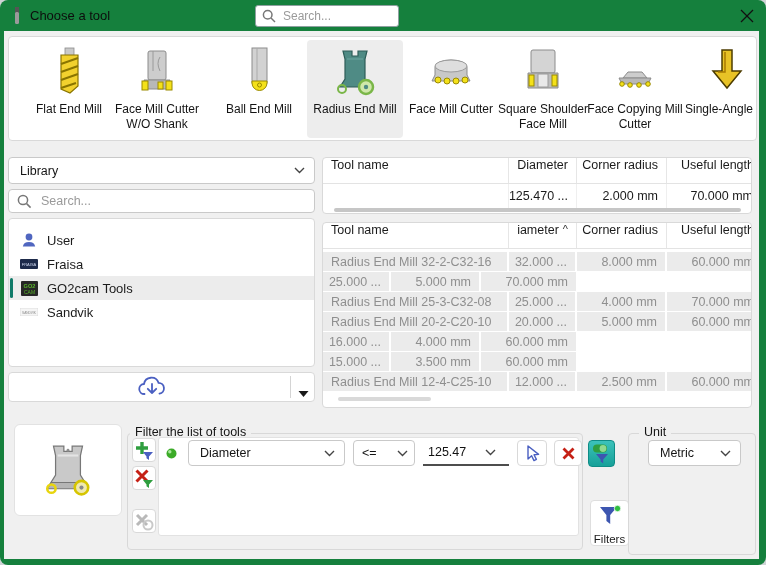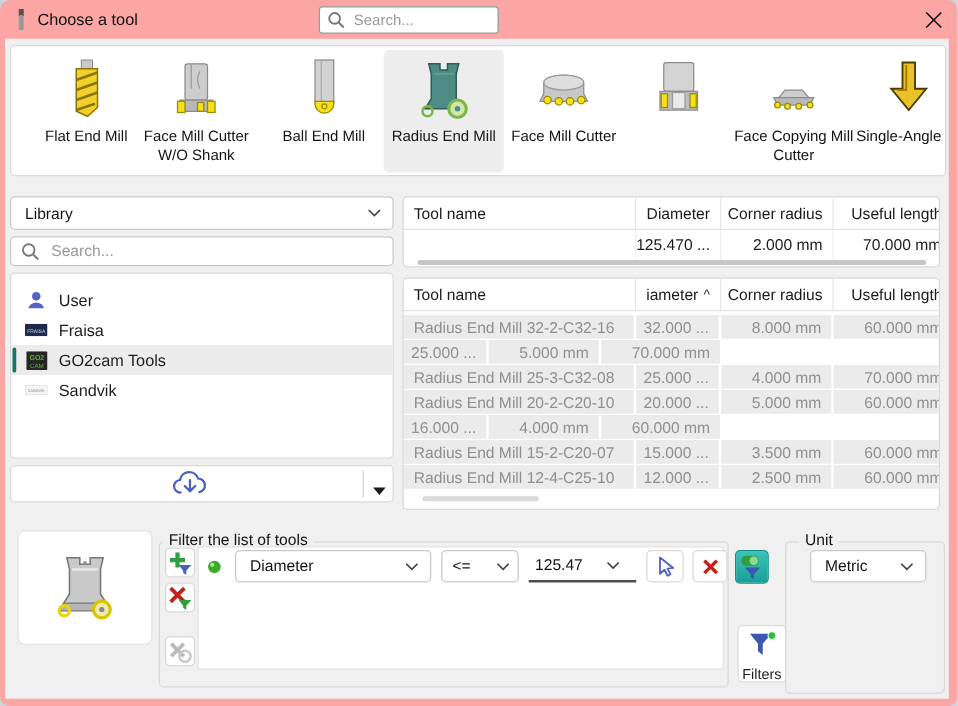--- a/index.html
+++ b/index.html
@@ -1,19 +1,19 @@
 <!DOCTYPE html>
 <html><head>
 <meta charset="utf-8">
 <style>
   html,body{margin:0;padding:0;background:#cfd4d6;}
   *{box-sizing:border-box;}
   #dialog{
     position:relative;width:766px;height:565px;
-    background:#fca5a5;border-radius:8px;overflow:hidden;
+    background:#15803d;border-radius:8px;overflow:hidden;
     font-family:"Liberation Sans","DejaVu Sans",sans-serif;
     -webkit-font-smoothing:antialiased;
   }
   .abs{position:absolute;}
   
   #titlebar{left:0;top:0;width:766px;height:31px;}
   #title-text{left:30px;top:0;height:31px;line-height:31px;font-size:13px;color:#0d0d0d;}
   #title-search{left:255px;top:5px;width:144px;height:22px;background:#fff;border:1px solid #8fa0a0;border-radius:3px;display:flex;align-items:center;padding:0 6px;}
   #title-search input{border:0;outline:0;flex:1;font-size:12px;margin-left:5px;font-family:inherit;color:#333;background:transparent;min-width:0;}
   input::placeholder{color:#9a9a9a;}
@@ -43,21 +43,21 @@
   .lib-item .li-label{margin-left:9px;font-size:13px;color:#1c1c1c;}
   #import-btn{left:8px;top:372px;width:307px;height:30px;display:flex;align-items:center;cursor:pointer;}
   #import-btn .cloud{margin-left:128px;display:flex;}
   #import-btn .sep{position:absolute;right:23px;top:3px;bottom:3px;width:1px;background:#d4d4d4;}
   #import-arrow{position:absolute;right:5px;top:11px;cursor:pointer;}
   
   .tbl{overflow:hidden;}
   #tbl-top{left:322px;top:157px;width:430px;height:57px;}
   #tbl-list{left:322px;top:222px;width:430px;height:186px;}
   .thead{display:flex;height:26px;border-bottom:1px solid #e3e3e3;font-size:12.5px;color:#1b1b1b;width:439px;}
-  .hc{display:flex;align-items:center;border-right:1px solid #e6e6e6;height:100%;cursor:pointer;}
+  .hc{display:flex;border-right:1px solid #e6e6e6;height:100%;cursor:pointer;}
   .hc:last-child{border-right:0;}
   .c-name{width:186px;padding-left:8px;}
   .c-dia{width:68px;justify-content:flex-end;padding-right:8px;}
   .c-rad{width:90px;justify-content:flex-end;padding-right:8px;}
   .c-len{width:95px;justify-content:flex-end;padding-right:8px;}
   .drow{display:flex;height:24px;font-size:12.5px;color:#1b1b1b;width:439px;}
   .dc{display:flex;align-items:center;border-right:1px solid #efefef;white-space:nowrap;overflow:hidden;}
   .clip-left{display:inline-block;max-width:42px;overflow:hidden;direction:rtl;white-space:nowrap;}
   .sort-ind{margin-left:4px;font-size:11px;color:#333;}
   .lrows{margin-top:3px;}
@@ -171,20 +171,21 @@
     </div>
 
     <div class="tile" style="left:486px">
       <svg class="ticon" viewBox="0 0 52 52">
         <rect x="14" y="3" width="24" height="23" rx="2" fill="#d4d4d4" stroke="#8c8c8c"></rect>
         <path d="M11 26 h30 v15 h-30 z" fill="#bdbdbd" stroke="#8c8c8c"></path>
         <rect x="12" y="28" width="5" height="11" fill="#f4e11a" stroke="#9a8a00"></rect>
         <rect x="35" y="28" width="5" height="11" fill="#f4e11a" stroke="#9a8a00"></rect>
         <rect x="21" y="27" width="10" height="13" fill="#e9e9e9" stroke="#9a9a9a"></rect>
       </svg>
+      <div class="tlabel">Square Shoulder Face Mill</div>
     </div>
 
     <div class="tile" style="left:578px">
       <svg class="ticon" viewBox="0 0 52 52">
         <path d="M19 25 h14 l5 6 h-24 z" fill="#cdcdcd" stroke="#8c8c8c"></path>
         <path d="M10 31 h32 l-3 6 h-26 z" fill="#b9b9b9" stroke="#8c8c8c"></path>
         <circle cx="13" cy="37" r="2.3" fill="#f4e11a" stroke="#9a8a00"></circle>
         <circle cx="21" cy="38" r="2.3" fill="#f4e11a" stroke="#9a8a00"></circle>
         <circle cx="30" cy="38" r="2.3" fill="#f4e11a" stroke="#9a8a00"></circle>
         <circle cx="39" cy="37" r="2.3" fill="#f4e11a" stroke="#9a8a00"></circle>
@@ -340,21 +341,20 @@
         <div class="lc c-dia">20.000 ...</div>
         <div class="lc c-rad">5.000 mm</div>
         <div class="lc c-len">60.000 mm</div>
       </div>
       <div class="lrow">
         <div class="lc c-dia">16.000 ...</div>
         <div class="lc c-rad">4.000 mm</div>
         <div class="lc c-len">60.000 mm</div>
       </div>
       <div class="lrow">
-        <div class="lc c-name" style="padding-left:8px">Radius End Mill 15-2-C20-07</div>
         <div class="lc c-dia">15.000 ...</div>
         <div class="lc c-rad">3.500 mm</div>
         <div class="lc c-len">60.000 mm</div>
       </div>
       <div class="lrow">
         <div class="lc c-name" style="padding-left:8px">Radius End Mill 12-4-C25-10</div>
         <div class="lc c-dia">12.000 ...</div>
         <div class="lc c-rad">2.500 mm</div>
         <div class="lc c-len">60.000 mm</div>
       </div>

